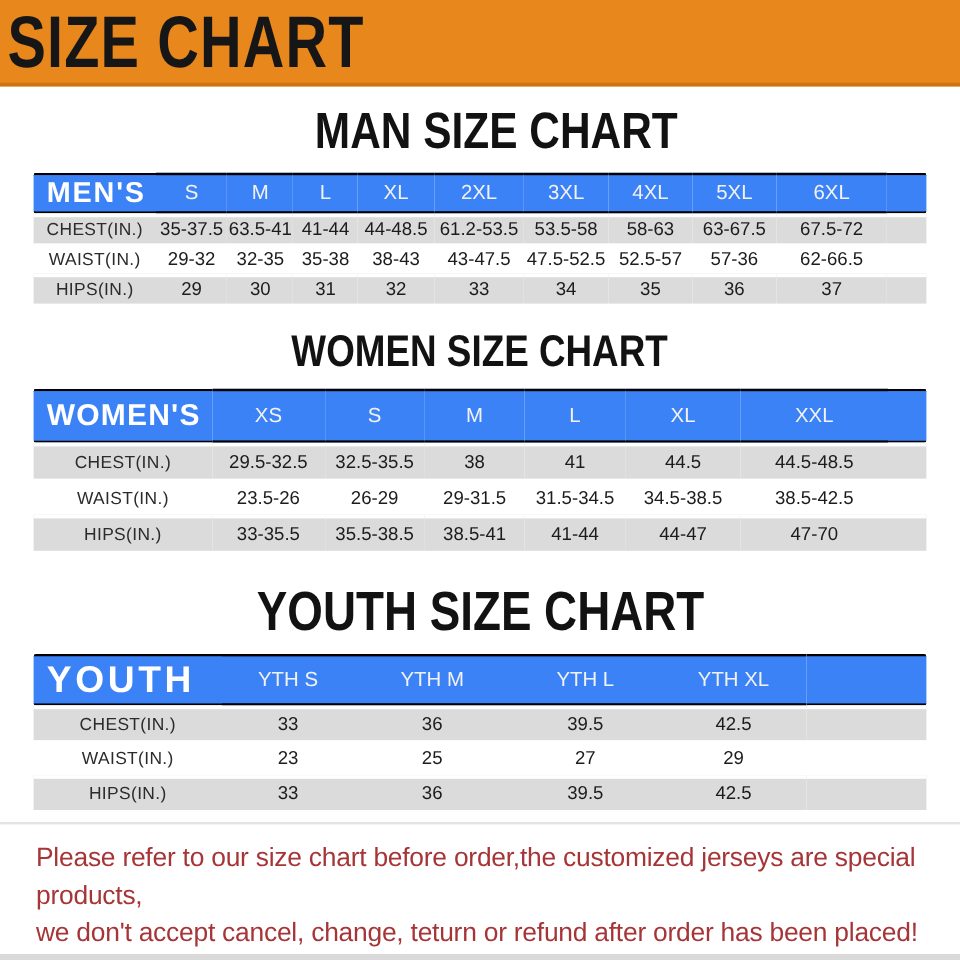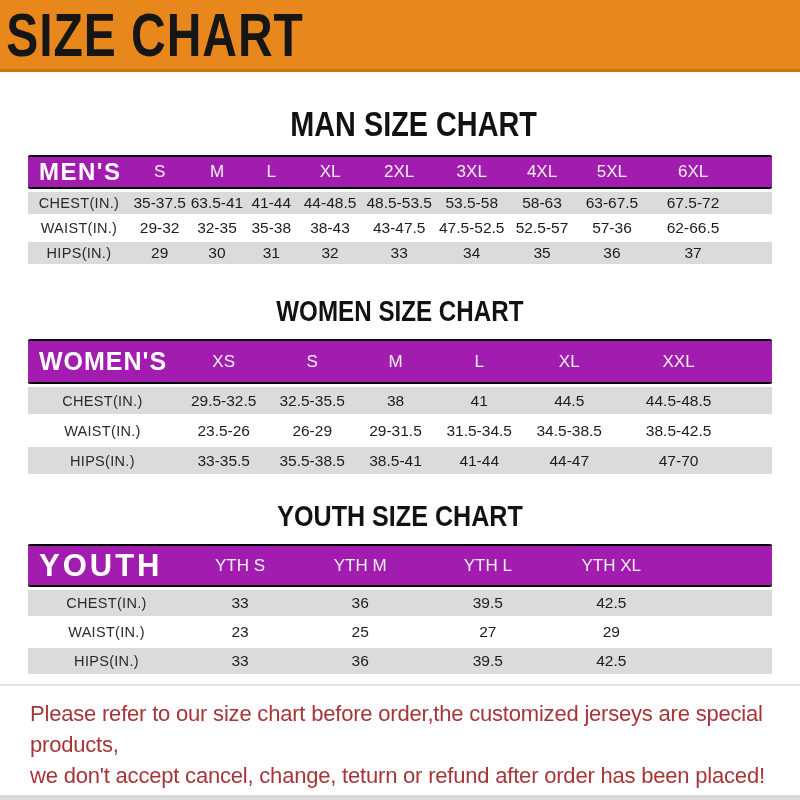--- a/index.html
+++ b/index.html
@@ -30,34 +30,34 @@
   }
 
   
   .section-heading {
     text-align: center;
     font-weight: 700;
     color: #121212;
     letter-spacing: 0px;
   }
   .section-heading .squeeze { display:inline-block; transform: scaleY(1.12) scaleX(0.93); }
-  .h-men   { margin-top: 35px; font-size: 31px; padding-left: 27px; }
-  .h-women { margin-top: 32px; font-size: 26px; }
-  .h-youth { margin-top: 27px; font-size: 27px; text-align: center; }
+  .h-men   { margin-top: 17px; font-size: 38px; padding-left: 27px; }
+  .h-women { margin-top: 21px; font-size: 33px; }
+  .h-youth { margin-top: 27px; font-size: 41px; text-align: center; }
 
   
   table.size-table {
     width: 744px;
     margin: 12px auto 0 auto;
     border-collapse: separate;
     border-spacing: 0;
     table-layout: fixed;
   }
   table.size-table thead th {
-    background: #a21caf;
+    background: #3b82f6;
     color: #f2f2f2;
     font-weight: 400;
     font-size: 17px;
     text-align: center;
     vertical-align: middle;
     border-top: 2px solid #000;
     border-bottom: 2px solid #000;
   }
   table.size-table thead th.corner {
     text-align: left;
@@ -153,21 +153,21 @@
         <th class="spacer-cell"></th>
       </tr>
     </thead>
     <tbody>
       <tr>
         <td class="rowlabel">CHEST(IN.)</td>
         <td>35-37.5</td>
         <td>63.5-41</td>
         <td>41-44</td>
         <td>44-48.5</td>
-        <td>48.5-53.5</td>
+        <td>61.2-53.5</td>
         <td>53.5-58</td>
         <td>58-63</td>
         <td>63-67.5</td>
         <td>67.5-72</td>
         <td></td>
       </tr>
       <tr>
         <td class="rowlabel">WAIST(IN.)</td>
         <td>29-32</td>
         <td>32-35</td>

